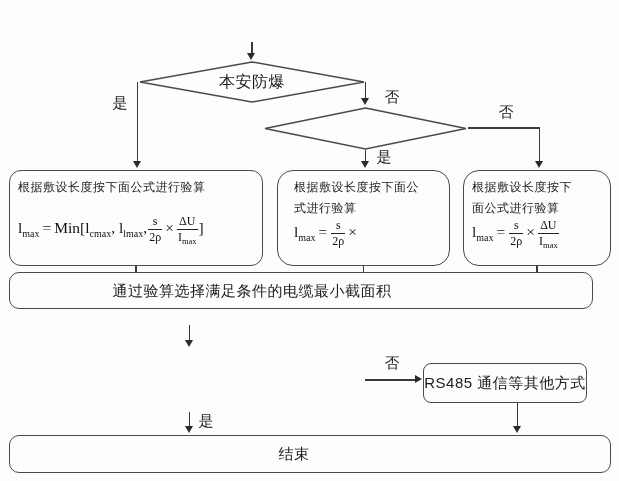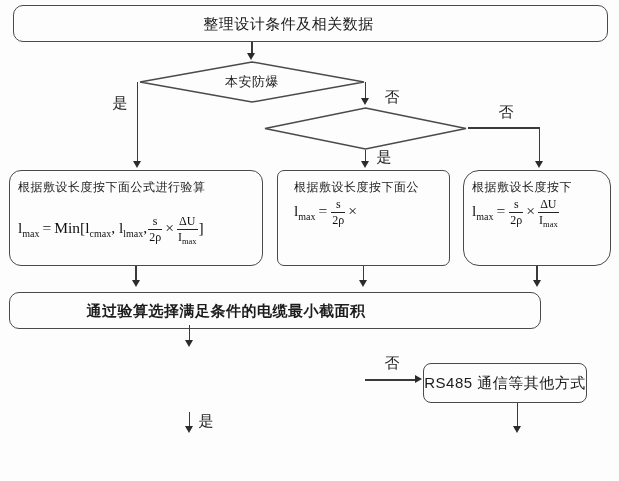--- a/index.html
+++ b/index.html
@@ -15,21 +15,21 @@
     position:absolute;left:50%;top:50%;transform:translate(-50%,-50%);
     white-space:nowrap;font-size:15px;letter-spacing:0.5px;
   }
   .off-start{margin-left:-22px;}
   .off-wide{margin-left:-49px;}
   .off-end{margin-left:-16px;}
   .dwrap{position:absolute;}
   .dwrap svg{display:block;}
   .dlbl{
     position:absolute;left:50%;top:50%;transform:translate(-50%,-50%);
-    white-space:nowrap;font-size:13px;letter-spacing:0.5px;text-align:center;line-height:20px;
+    white-space:nowrap;font-size:16px;letter-spacing:0.5px;text-align:center;line-height:20px;
   }
   .vline{position:absolute;width:1.5px;background:#3a3a3a;}
   .hline{position:absolute;height:1.5px;background:#3a3a3a;}
   .ah-down{position:absolute;width:0;height:0;
     border-left:4.5px solid transparent;border-right:4.5px solid transparent;
     border-top:7.5px solid #2b2b2b;}
   .ah-right{position:absolute;width:0;height:0;
     border-top:4.5px solid transparent;border-bottom:4.5px solid transparent;
     border-left:7.5px solid #2b2b2b;}
   .elbl{position:absolute;transform:translate(-50%,-50%);font-size:15px;white-space:nowrap;}
@@ -50,23 +50,20 @@
   }
   .frac .den{border-top:1px solid #222;padding:1px 1px 0 1px;}
   .frac .num{padding:0 1px 1px 1px;}
   .frac .sb{font-size:8.5px;}
 </style>
 </head>
 <body>
 
 <div class="canvas">
 
-  <div class="node" style="left:13px;top:5px;width:595px;height:37px;">
-    <div class="lbl off-start">整理设计条件及相关数据</div>
-  </div>
 
   <div class="vline" style="left:251px;top:42px;height:12px;"></div>
   <div class="ah-down" style="left:247px;top:53px;"></div>
 
   <div class="dwrap" style="left:138px;top:61px;width:228px;height:42px;">
     <svg width="228" height="42" viewBox="0 0 228 42">
       <polygon points="114,1 226,21 114,41 2,21" fill="#fdfdfd" stroke="#4a4a4a" stroke-width="1.5"></polygon>
     </svg>
     <div class="dlbl">本安防爆</div>
   </div>
@@ -98,47 +95,49 @@
     <div class="fline">根据敷设长度按下面公式进行验算</div>
     <div class="formula fm-left"><span>l</span><sub class="sb">max</sub><span class="eq">=</span><span>Min[</span><span>l</span><sub class="sb">cmax</sub><span>,</span> <span>l</span><sub class="sb">lmax</sub><span>,</span><span class="frac">
           <span class="num">s</span>
           <span class="den">2ρ</span>
         </span><span class="tx">×</span><span class="frac">
           <span class="num">ΔU</span>
           <span class="den"><span>I</span><sub class="sb">max</sub></span>
         </span><span>]</span></div>
   </div>
 
-  <div class="node fbox" style="left:277px;top:170px;width:173px;height:96px;border-radius:7px;padding-left:16px;">
+  <div class="node fbox" style="left:277px;top:170px;width:173px;height:96px;border-radius:16px;padding-left:16px;">
     <div class="fline">根据敷设长度按下面公</div>
+    <div class="fline">式进行验算</div>
     <div class="formula fm-mid"><span>l</span><sub class="sb">max</sub><span class="eq">=</span><span class="frac">
           <span class="num">s</span>
           <span class="den">2ρ</span>
         </span><span class="tx">×</span></div>
   </div>
 
   <div class="node fbox" style="left:463px;top:170px;width:148px;height:96px;border-radius:16px;">
     <div class="fline">根据敷设长度按下</div>
+    <div class="fline">面公式进行验算</div>
     <div class="formula fm-mid"><span>l</span><sub class="sb">max</sub><span class="eq">=</span><span class="frac">
           <span class="num">s</span>
           <span class="den">2ρ</span>
         </span><span class="tx">×</span><span class="frac">
           <span class="num">ΔU</span>
           <span class="den"><span>I</span><sub class="sb">max</sub></span>
         </span></div>
   </div>
 
   <div class="vline" style="left:135px;top:266px;height:15px;"></div>
   <div class="ah-down" style="left:131.5px;top:280px;"></div>
   <div class="vline" style="left:362.5px;top:266px;height:15px;"></div>
   <div class="ah-down" style="left:359px;top:280px;"></div>
   <div class="vline" style="left:536px;top:266px;height:15px;"></div>
   <div class="ah-down" style="left:532.5px;top:280px;"></div>
 
-  <div class="node" style="left:9px;top:292px;width:532px;height:37px;font-weight:bold;">
+  <div class="node" style="left:9px;top:272px;width:584px;height:37px;">
     <div class="lbl off-wide">通过验算选择满足条件的电缆最小截面积</div>
   </div>
 
   <div class="vline" style="left:188.5px;top:325px;height:16px;"></div>
   <div class="ah-down" style="left:185px;top:340px;"></div>
 
 
   <div class="hline" style="left:365px;top:379px;width:51px;"></div>
   <div class="ah-right" style="left:415px;top:375px;"></div>
   <div class="elbl" style="left:392px;top:363px;">否</div>
@@ -147,14 +146,17 @@
     <div class="lbl">RS485 通信等其他方式</div>
   </div>
 
   <div class="vline" style="left:516.5px;top:403px;height:24px;"></div>
   <div class="ah-down" style="left:513px;top:426px;"></div>
 
   <div class="vline" style="left:188.5px;top:412px;height:15px;"></div>
   <div class="ah-down" style="left:185px;top:426px;"></div>
   <div class="elbl" style="left:206px;top:421px;">是</div>
 
+  <div class="node" style="left:9px;top:435px;width:602px;height:38px;">
+    <div class="lbl off-end">结束</div>
+  </div>
 
 </div>
 
 </body></html>

